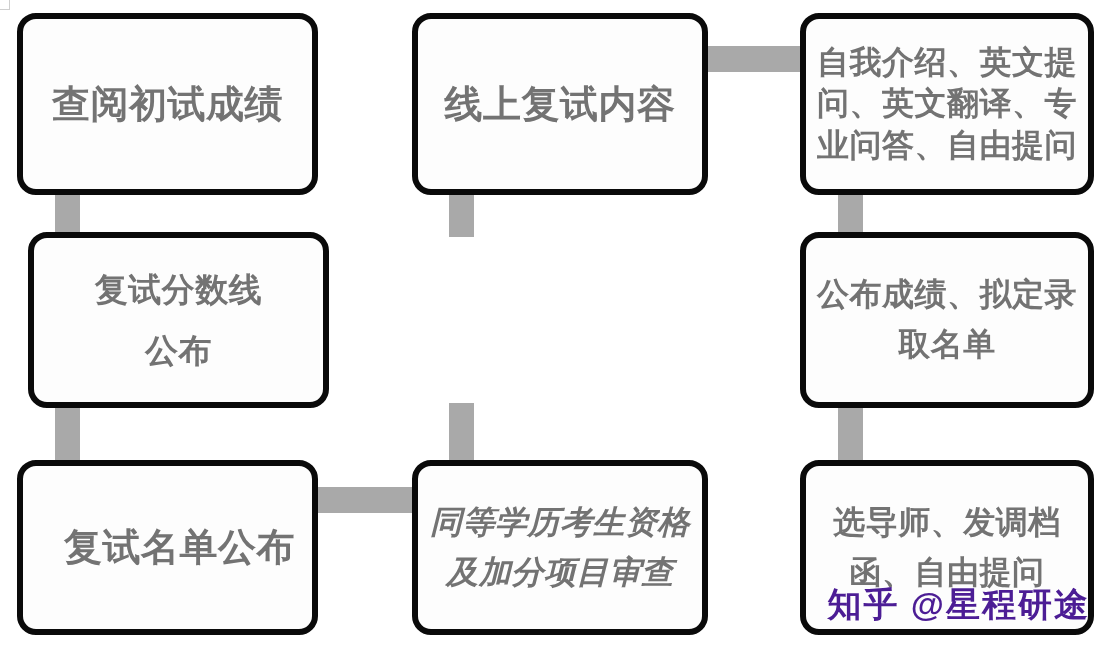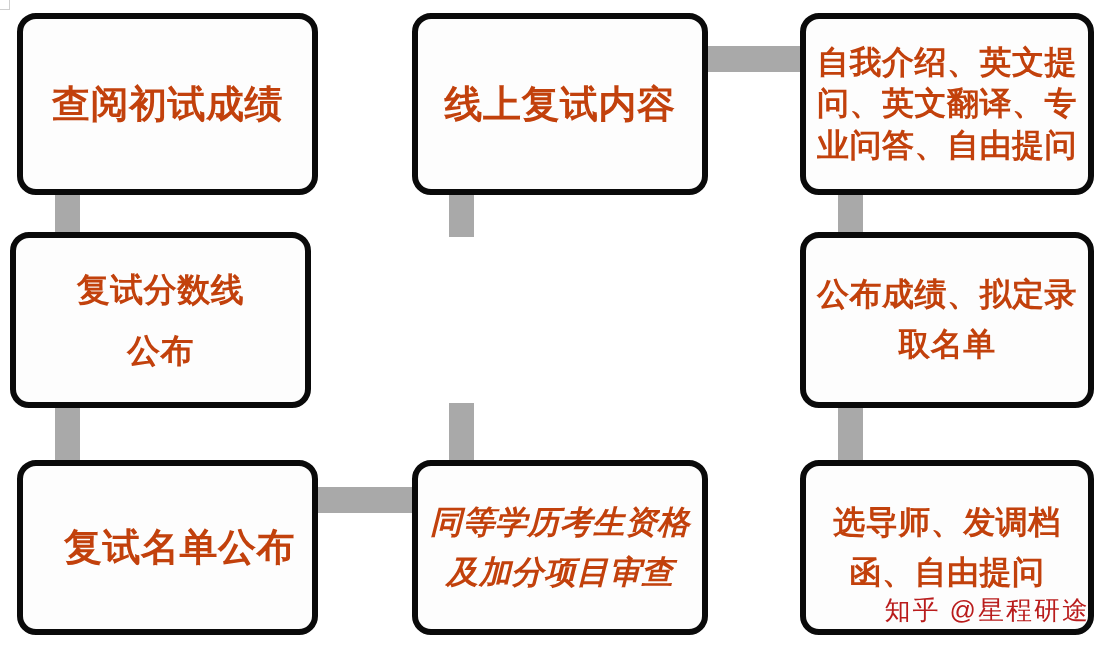--- a/index.html
+++ b/index.html
@@ -29,28 +29,28 @@
     border: 6px solid #0a0a0a;
     border-radius: 19px;
     z-index: 2;
     display: flex;
     align-items: center;
     justify-content: center;
     text-align: center;
   }
   .node-label {
     font-weight: bold;
-    color: #c2410c;
+    color: #737373;
     letter-spacing: 0.5px;
     white-space: pre-line;
     padding: 0 10px;
   }
   
   #node-r1c1 { left: 17px;  top: 13px;  width: 301px; height: 182px; }
-  #node-r2c1 { left: 10px;  top: 232px; width: 301px; height: 176px; }
+  #node-r2c1 { left: 28px;  top: 232px; width: 301px; height: 176px; }
   #node-r3c1 { left: 17px;  top: 460px; width: 301px; height: 175px; padding-left: 24px; }
   
   #node-r1c2 { left: 412px; top: 13px;  width: 296px; height: 182px; }
   #node-r2c2 { left: 412px; top: 232px; width: 296px; height: 176px; }
   #node-r3c2 { left: 412px; top: 460px; width: 296px; height: 175px; font-style: italic; }
   
   #node-r1c3 { left: 800px; top: 13px;  width: 294px; height: 182px; }
   #node-r2c3 { left: 800px; top: 232px; width: 294px; height: 176px; align-items: center; }
   #node-r3c3 { left: 800px; top: 460px; width: 294px; height: 175px; }
 
@@ -68,23 +68,23 @@
   #conn-v-c3-23 { left: 838px; top: 403px; width: 25px; height: 62px; }
   
   #conn-h-r1-23 { left: 703px; top: 46px;  width: 102px; height: 26px; }
   #conn-h-r3-12 { left: 313px; top: 487px; width: 104px; height: 26px; }
 
   #watermark {
     position: absolute;
     right: 16px;
     bottom: 20px;
     z-index: 3;
-    color: #b91c1c;
-    font-size: 26px;
-    font-weight: normal;
+    color: #4c1d95;
+    font-size: 34px;
+    font-weight: bold;
     letter-spacing: 2px;
     white-space: nowrap;
     user-select: none;
   }
   #corner-mark {
     position: absolute;
     left: 0;
     top: 0;
     width: 9px;
     height: 9px;

